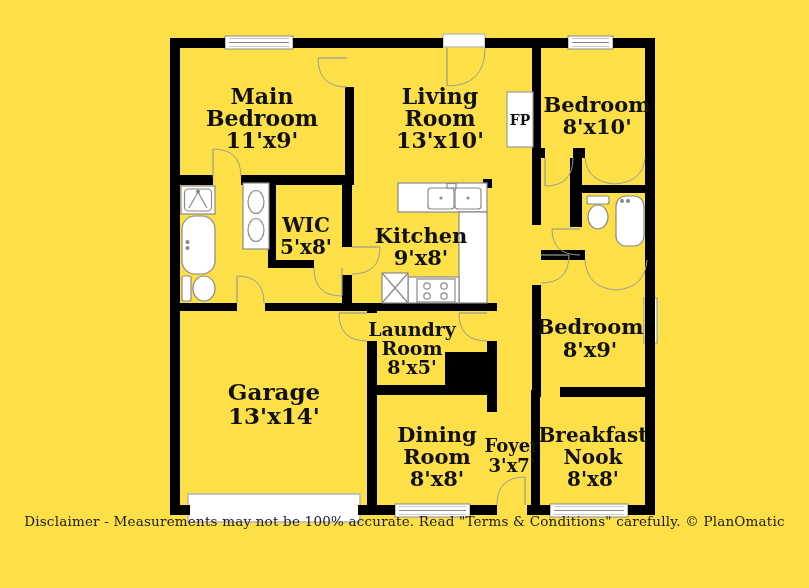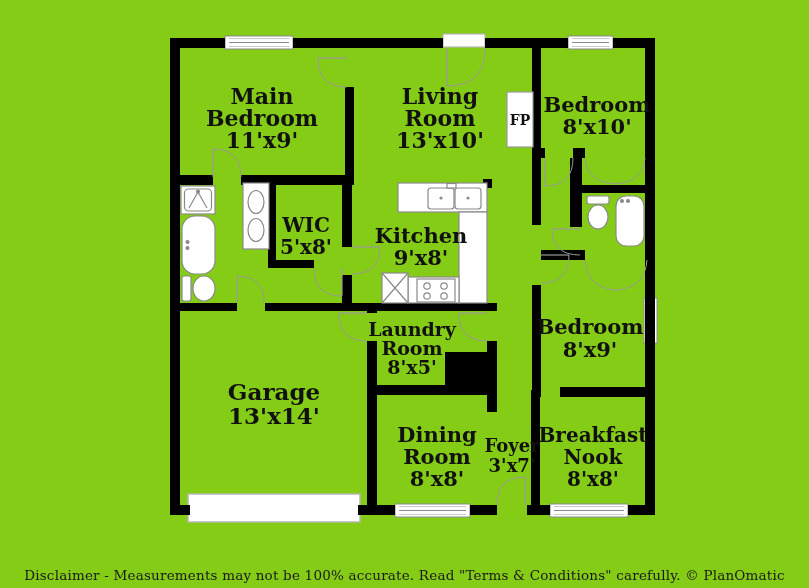--- a/index.html
+++ b/index.html
@@ -1,19 +1,19 @@
 <!DOCTYPE html>
 <html><head>
 <meta charset="utf-8">
 <style>
   html,body{margin:0;padding:0;background:#ffffff;}
-  #stage{position:relative;width:809px;height:588px;background:#84cc16;overflow:hidden;
+  #stage{position:relative;width:809px;height:588px;background:#fde047;overflow:hidden;
          font-family:"DejaVu Serif","Liberation Serif",serif;}
   #plan-svg{position:absolute;left:0;top:0;}
-  #disclaimer{position:absolute;left:0;top:567px;width:809px;text-align:center;
+  #disclaimer{position:absolute;left:0;top:513px;width:809px;text-align:center;
               font-size:13.5px;color:#1a1a1a;letter-spacing:0.2px;
               font-family:"DejaVu Serif","Liberation Serif",serif;}
 </style>
 </head>
 <body>
 
 <div id="stage">
   <svg id="plan-svg" width="809" height="588" viewBox="0 0 809 588">
 
     <g id="g-windows">

